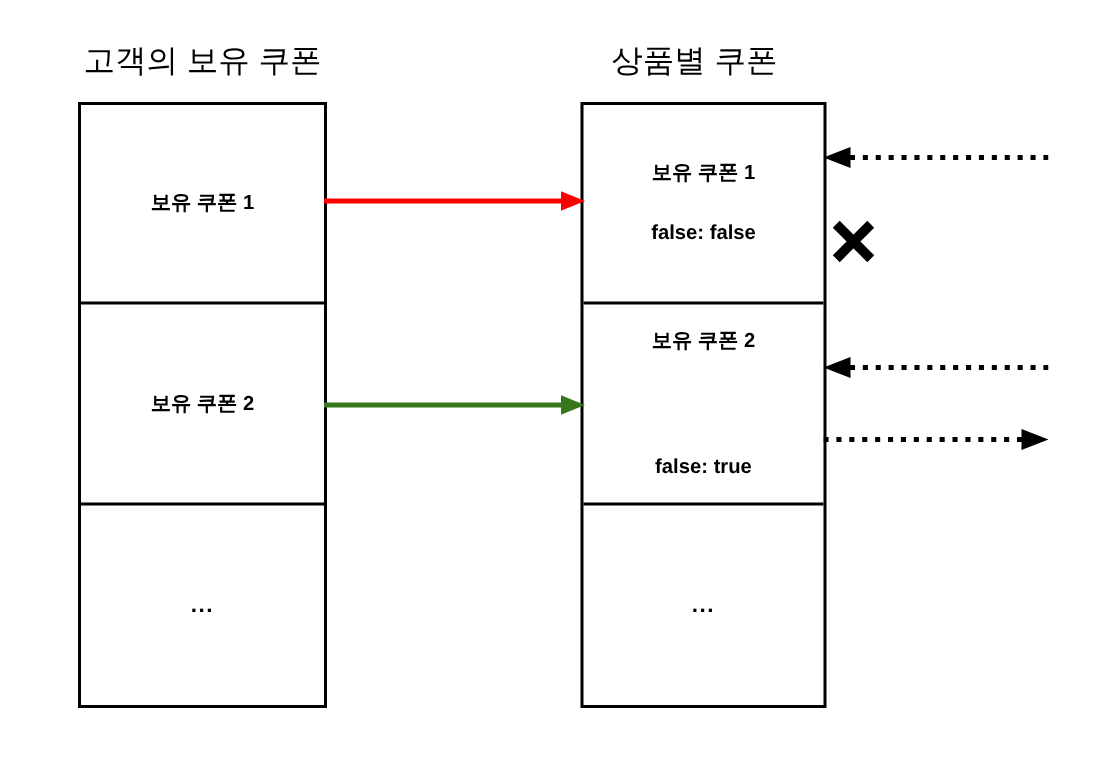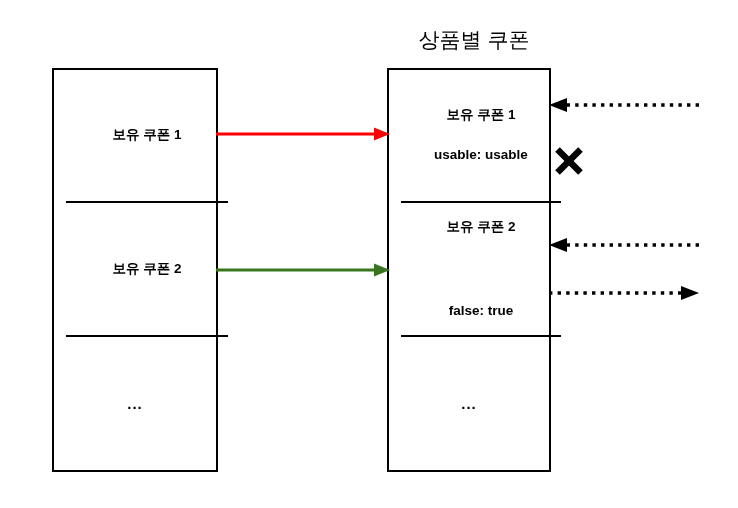--- a/index.html
+++ b/index.html
@@ -23,21 +23,21 @@
   .col-title {
     position: absolute;
     font-size: 21px;
     font-weight: 400;
     color: #000000;
     text-align: center;
     white-space: nowrap;
     letter-spacing: 0px;
   }
   #title-left  { left: 42px;  top: 26px; width: 186px; }
-  #title-right { left: 398px; top: 26px; width: 152px; }
+  #title-right { left: 387px; top: 26px; width: 152px; }
 
   
   .table-box {
     position: absolute;
     box-sizing: border-box;
     border: 2px solid #000000;
     background: #ffffff;
   }
   #table-left  { left: 52px;  top: 68px; width: 166px; height: 404px; }
   #table-right { left: 387px; top: 68px; width: 164px; height: 404px; }
@@ -45,21 +45,21 @@
   .cell {
     position: relative;
     box-sizing: border-box;
     width: 100%;
     display: flex;
     flex-direction: column;
     align-items: center;
     justify-content: center;
     text-align: center;
   }
-  .cell.divided { border-bottom: 2px solid #000000; margin-left: 12px; }
+  .cell.divided { border-bottom: 2px solid #000000; }
   .cell-1 { height: 133px; }
   .cell-2 { height: 134px; gap: 44px; }
   .cell-3 { height: 133px; }
 
   .cell-line {
     font-size: 13.5px;
     font-weight: bold;
     line-height: 1.1;
     color: #000000;
     white-space: nowrap;
@@ -96,20 +96,21 @@
     top: 146px;
     width: 30px;
     height: 30px;
   }
 </style>
 </head>
 <body>
 
 <div id="canvas">
 
+  <div class="col-title" id="title-left">고객의 보유 쿠폰</div>
 
   <div class="col-title" id="title-right">상품별 쿠폰</div>
 
   <div class="table-box" id="table-left">
 
     <div class="cell cell-1 divided">
       <span class="cell-line">보유 쿠폰 1</span>
     </div>
 
     <div class="cell cell-2 divided">
@@ -119,21 +120,21 @@
     <div class="cell cell-3">
       <span class="cell-ellipsis">...</span>
     </div>
 
   </div>
 
   <div class="table-box" id="table-right">
 
     <div class="cell cell-1 divided">
       <span class="cell-line">보유 쿠폰 1</span>
-      <span class="cell-line second">usable: usable</span>
+      <span class="cell-line second">false: false</span>
     </div>
 
     <div class="cell cell-2 divided">
       <span class="cell-line">보유 쿠폰 2</span>
       <span class="cell-line second">false: true</span>
     </div>
 
     <div class="cell cell-3">
       <span class="cell-ellipsis">...</span>
     </div>

